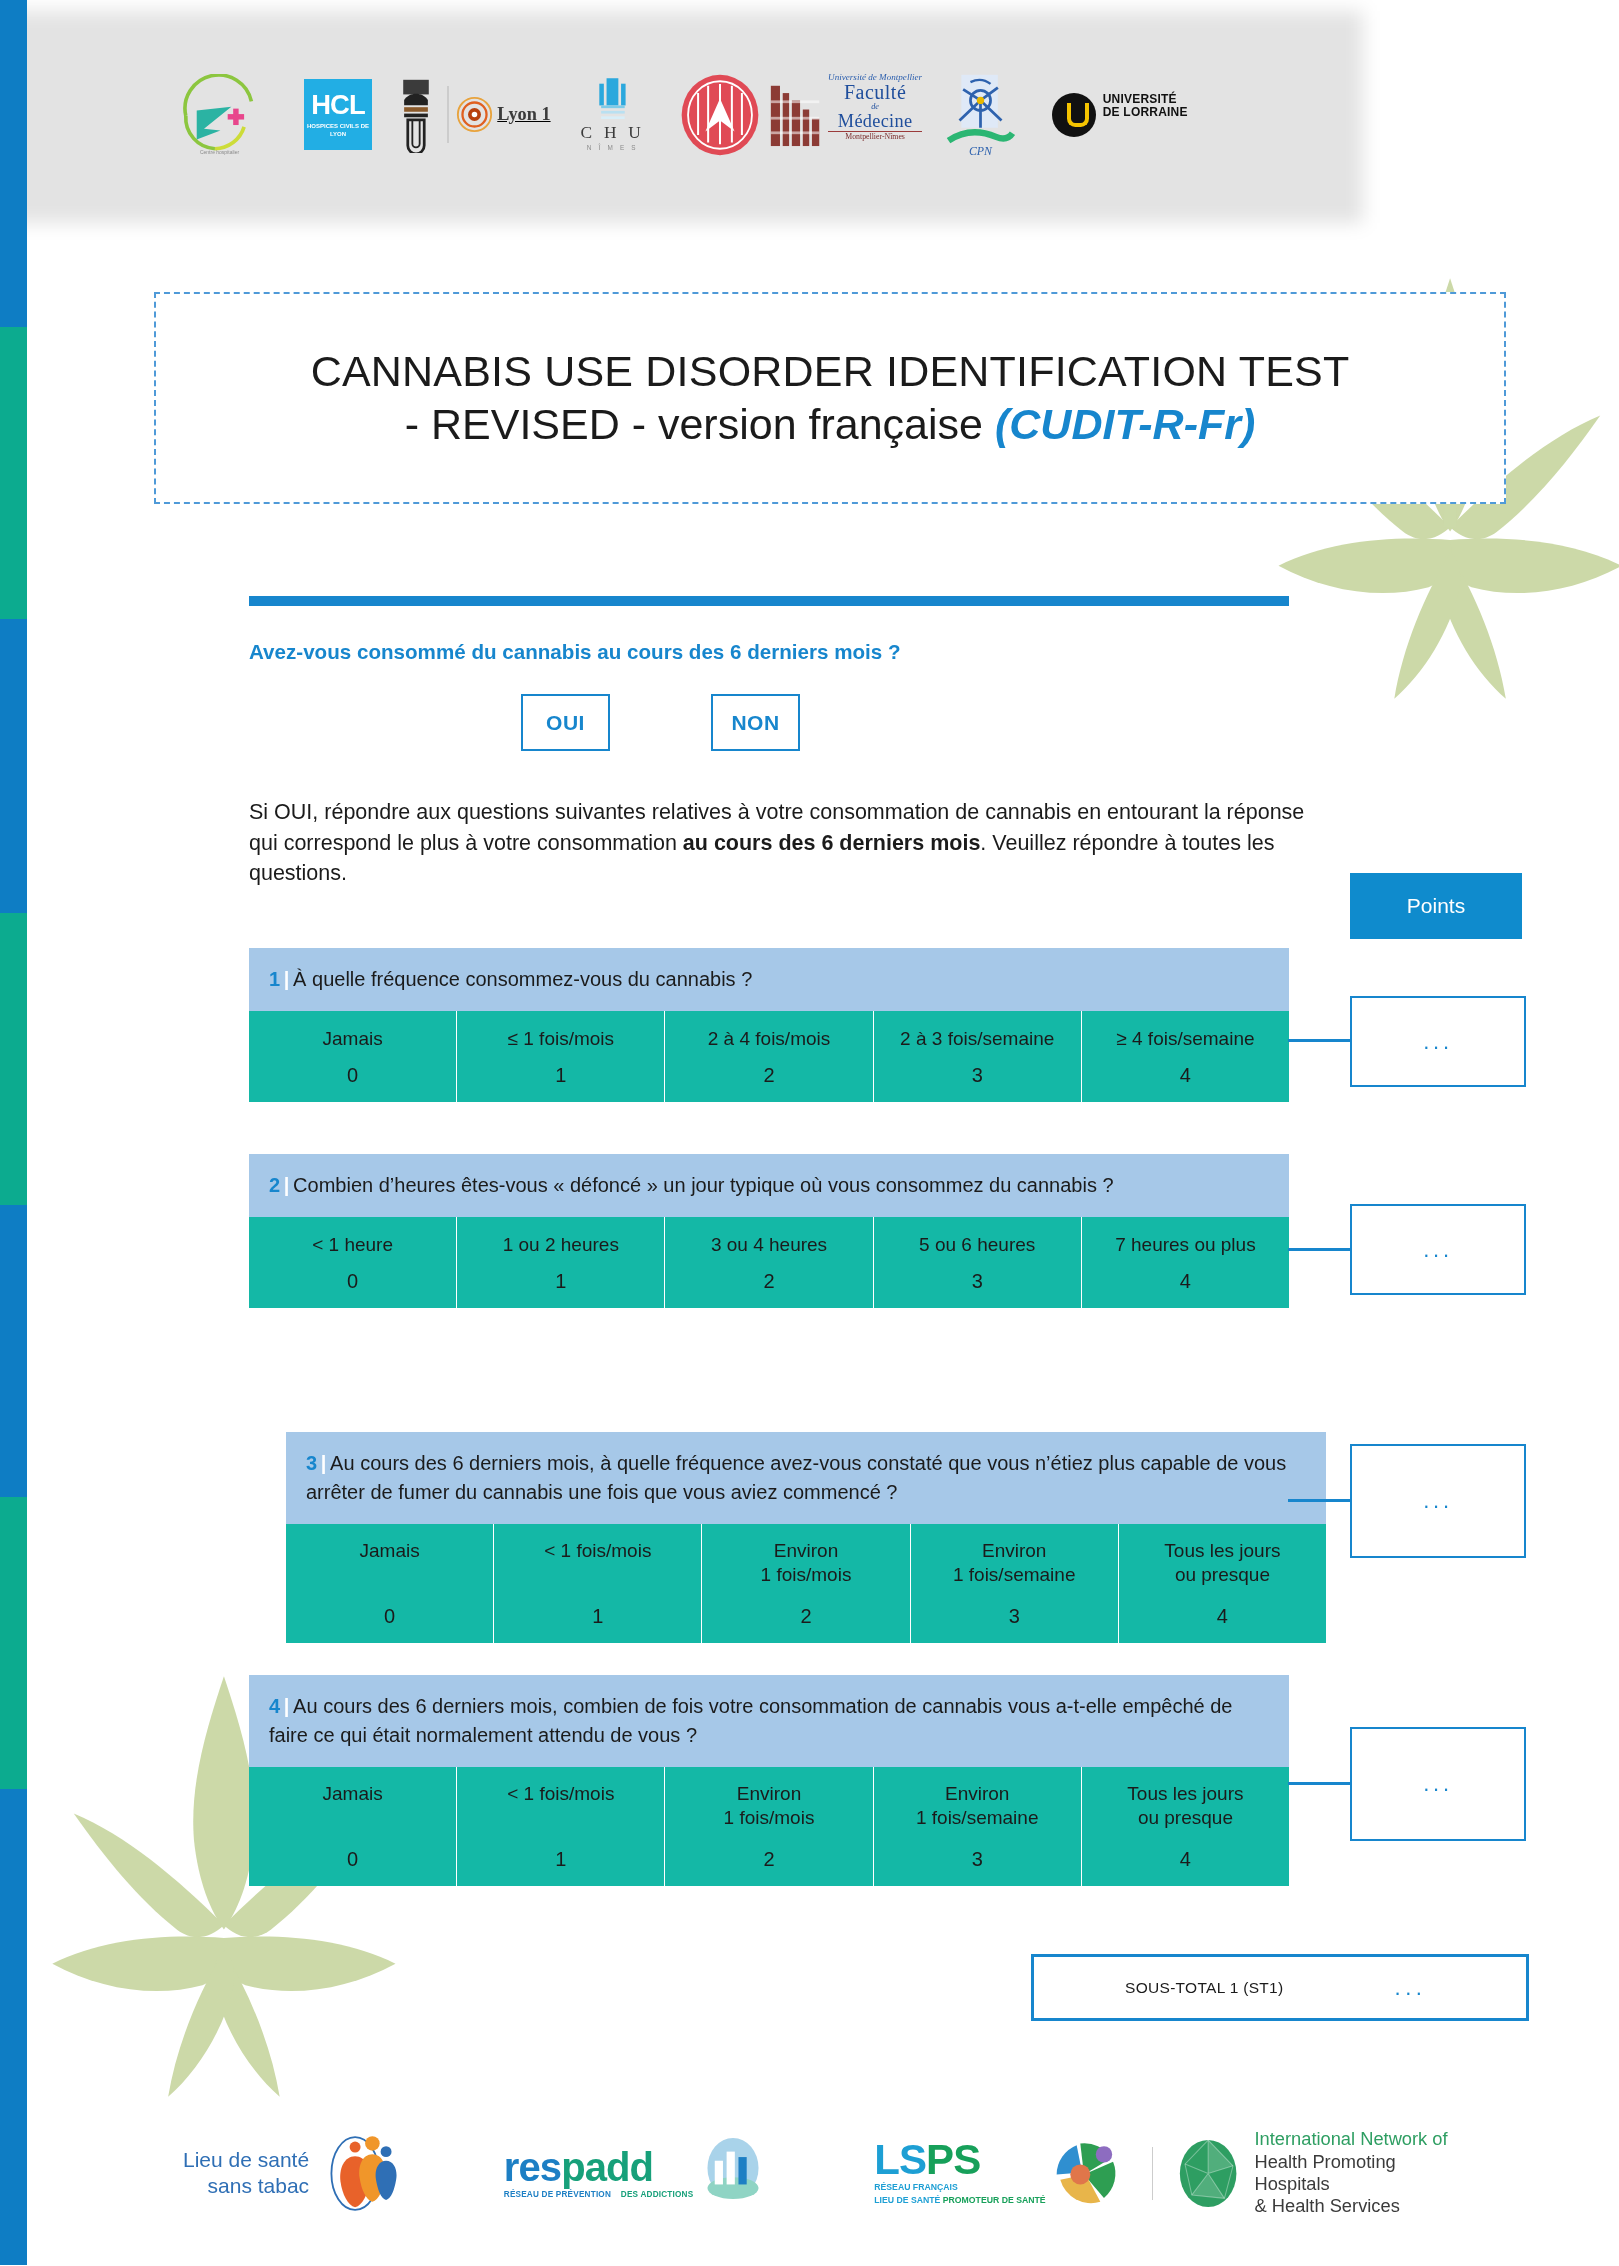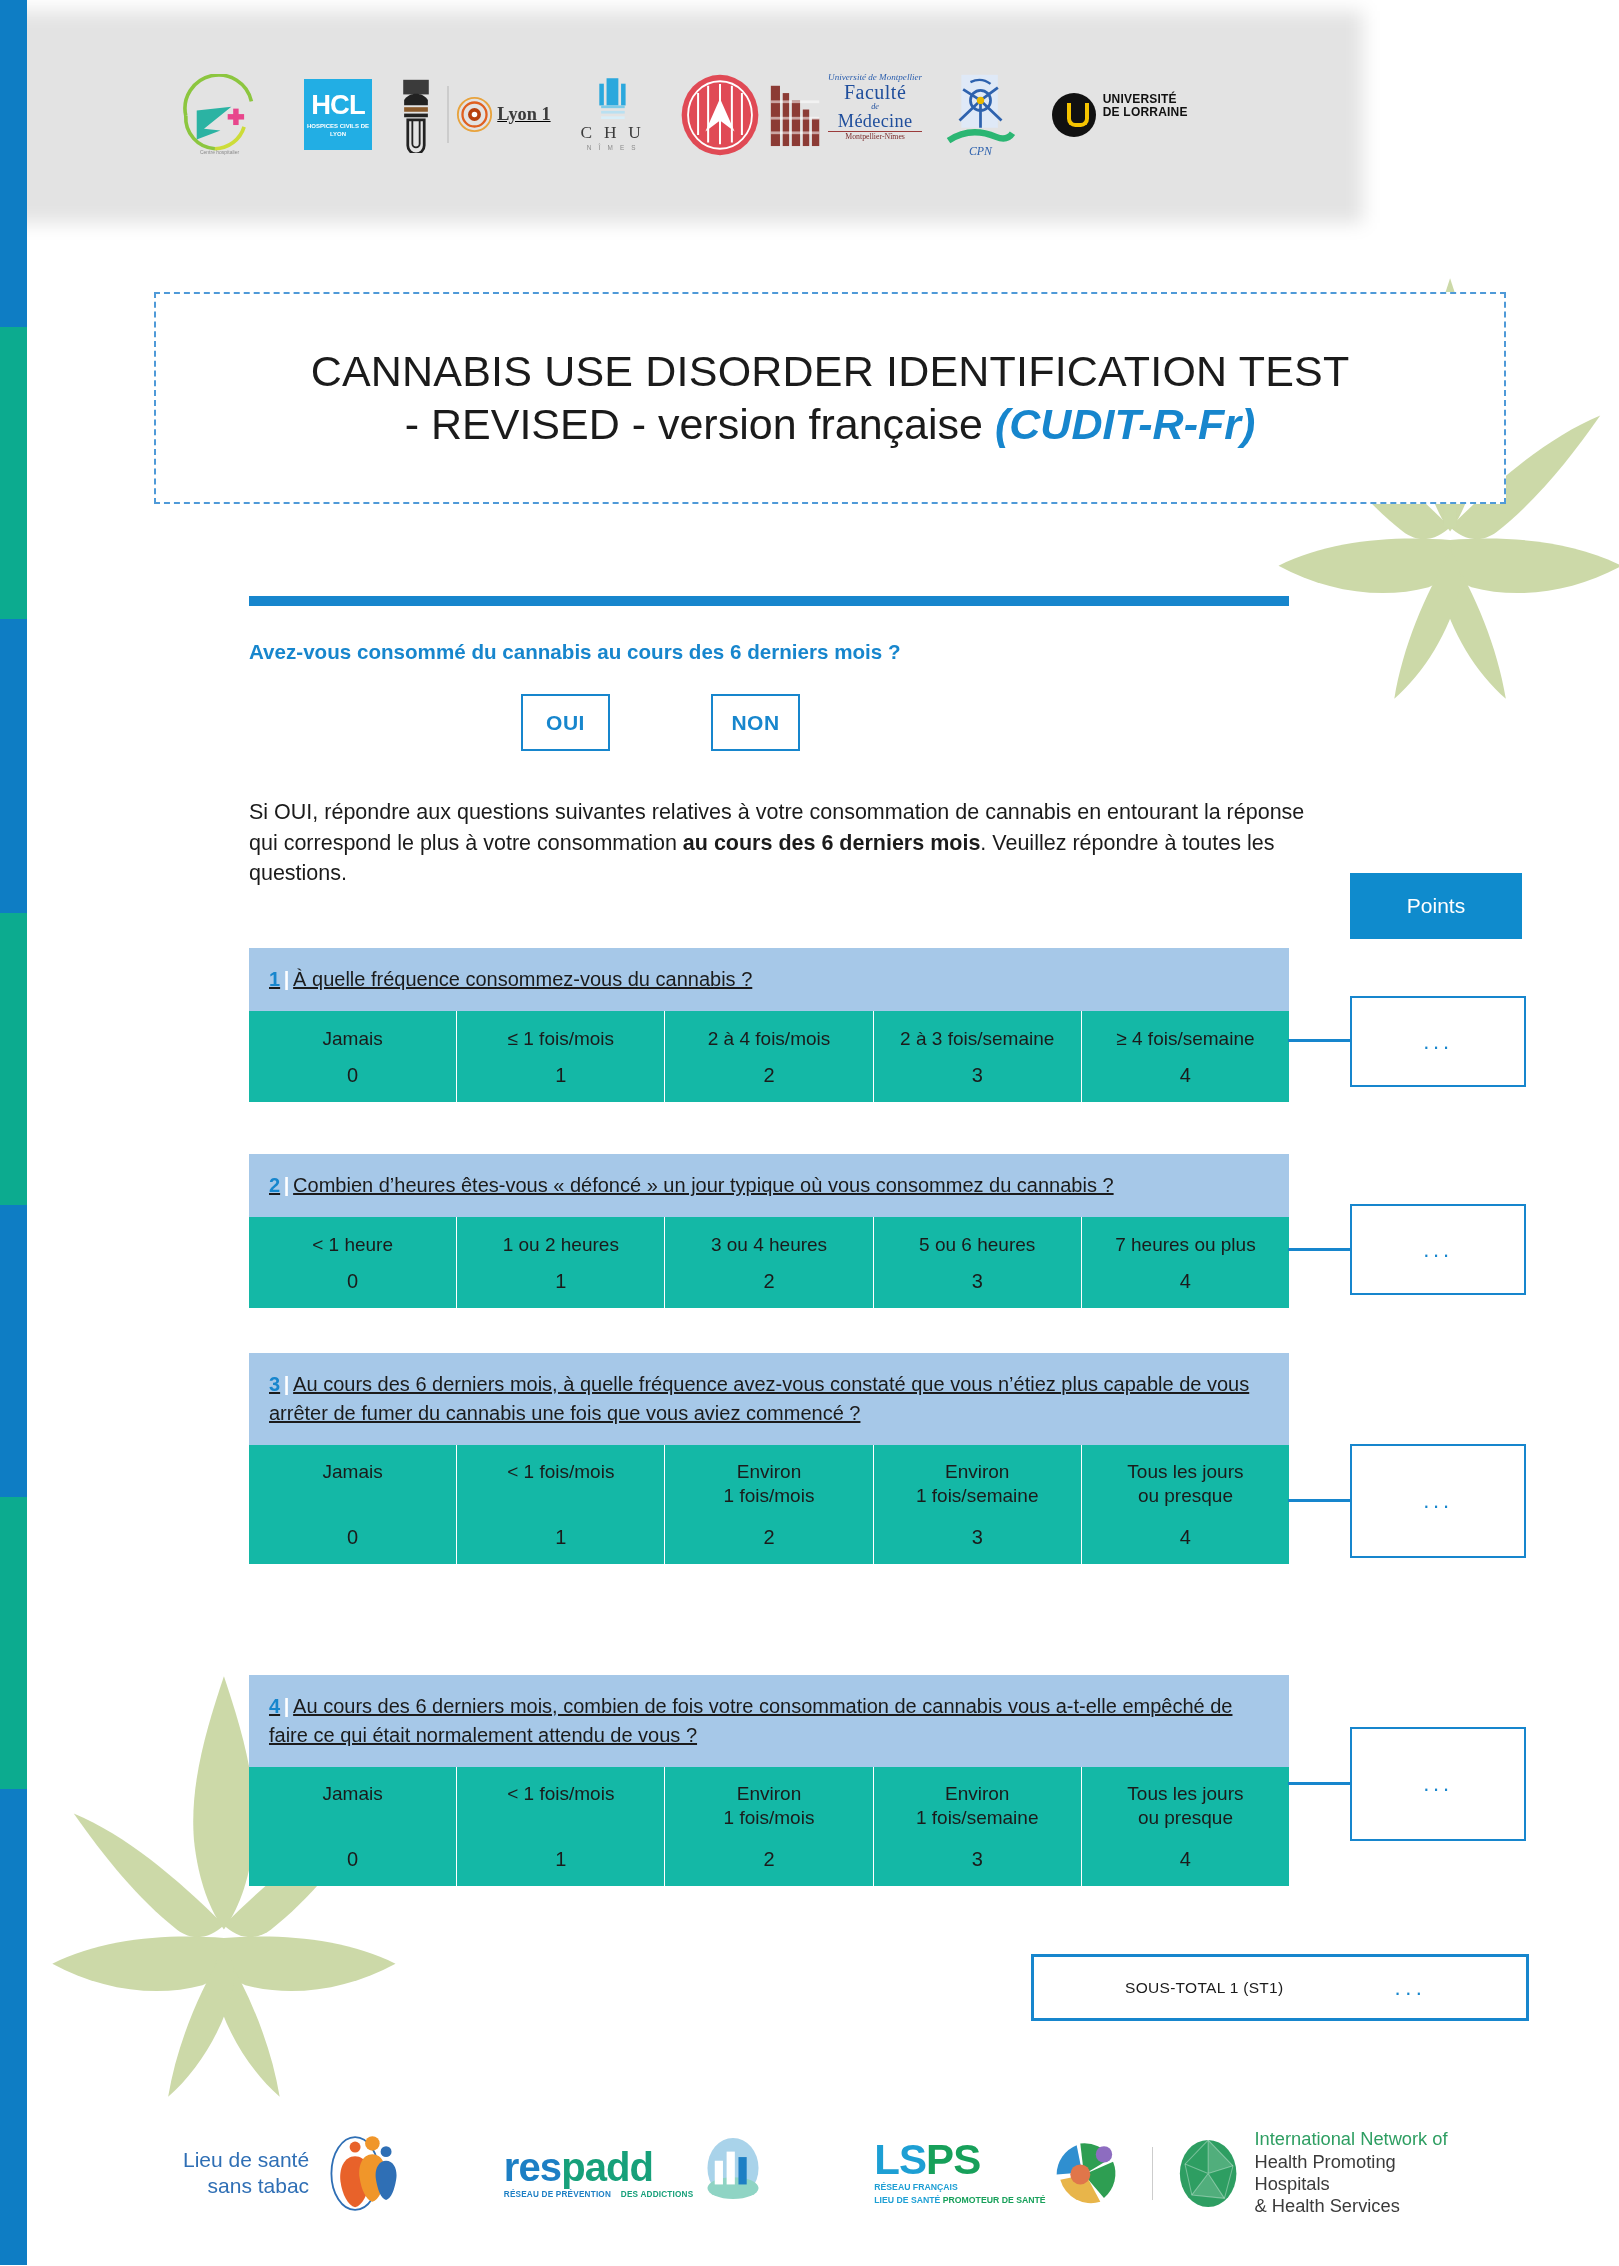--- a/index.html
+++ b/index.html
@@ -87,21 +87,21 @@
       color:#1b1b1b;line-height:1.42;}
   #intro-text b{font-weight:bold;}
 
   
   #points-header{position:absolute;left:1350px;top:873px;width:172px;height:66px;
       background:#0f8bcd;color:#fff;display:flex;align-items:center;justify-content:center;
       font-size:21px;}
 
   
   .qblock{position:absolute;left:249px;width:1040px;}
-  .qhead{background:#a6c8e8;padding:17.4px 20px 17.4px 20px;font-size:20px;color:#1b1b1b;line-height:1.42;text-decoration:underline;}
+  .qhead{background:#a6c8e8;padding:17.4px 20px 17.4px 20px;font-size:20px;color:#1b1b1b;line-height:1.42;}
   .qnum{color:#1786cd;font-weight:bold;}
   .qsep{color:#ffffff;font-weight:bold;padding:0 3.7px;}
   .qopts{display:flex;background:#14b8a6;}
   .opt{flex:1;border-right:1.8px solid #ffffff;padding:15.5px 5.5px 15.5px;text-align:center;
      font-size:19px;color:#1b1b1b;display:flex;flex-direction:column;align-items:center;
      justify-content:space-between;}
   .opt:last-child{border-right:none;}
   .opt .lab{line-height:1.28;}
   .opt .score{margin-top:12.8px;font-size:20px;}
 
@@ -364,21 +364,21 @@
             <div class="opt">
               <div class="lab">5 ou 6 heures</div>
               <div class="score">3</div>
             </div>
             <div class="opt">
               <div class="lab">7 heures ou plus</div>
               <div class="score">4</div>
             </div>
           </div>
         </div>
-        <div class="qblock" style="top: 1353px;">
+        <div class="qblock" style="top: 1432px; margin-left: 37px;">
           <div class="qhead"><span class="qnum">3</span><span class="qsep">|</span><span>Au cours des 6 derniers mois, à quelle fréquence avez-vous constaté que vous n’étiez plus capable de vous arrêter de fumer du cannabis une fois que vous aviez commencé ?</span></div>
           <div class="qopts">
             <div class="opt">
               <div class="lab" style="min-height: 53px;">Jamais</div>
               <div class="score">0</div>
             </div>
             <div class="opt">
               <div class="lab" style="min-height: 53px;">&lt; 1 fois/mois</div>
               <div class="score">1</div>
             </div>

